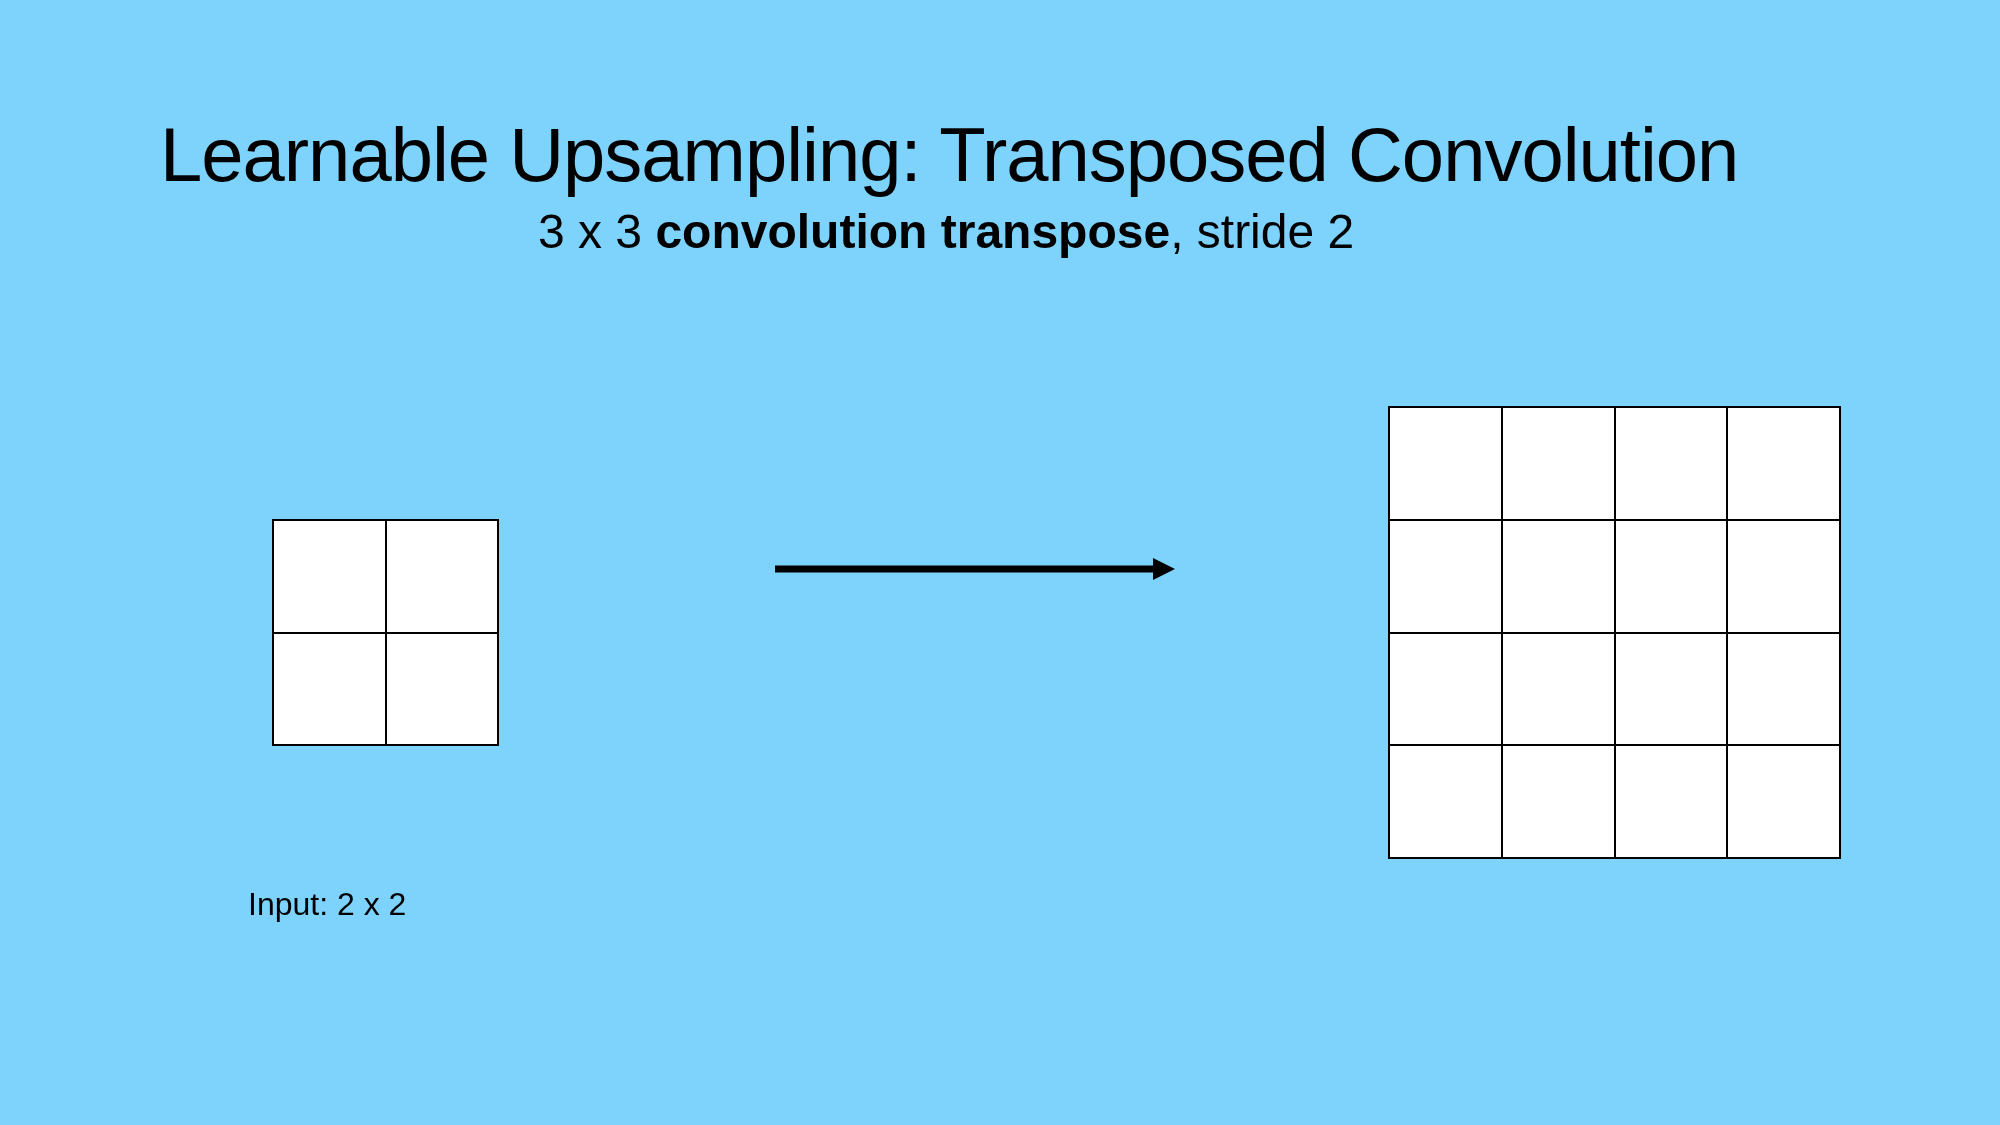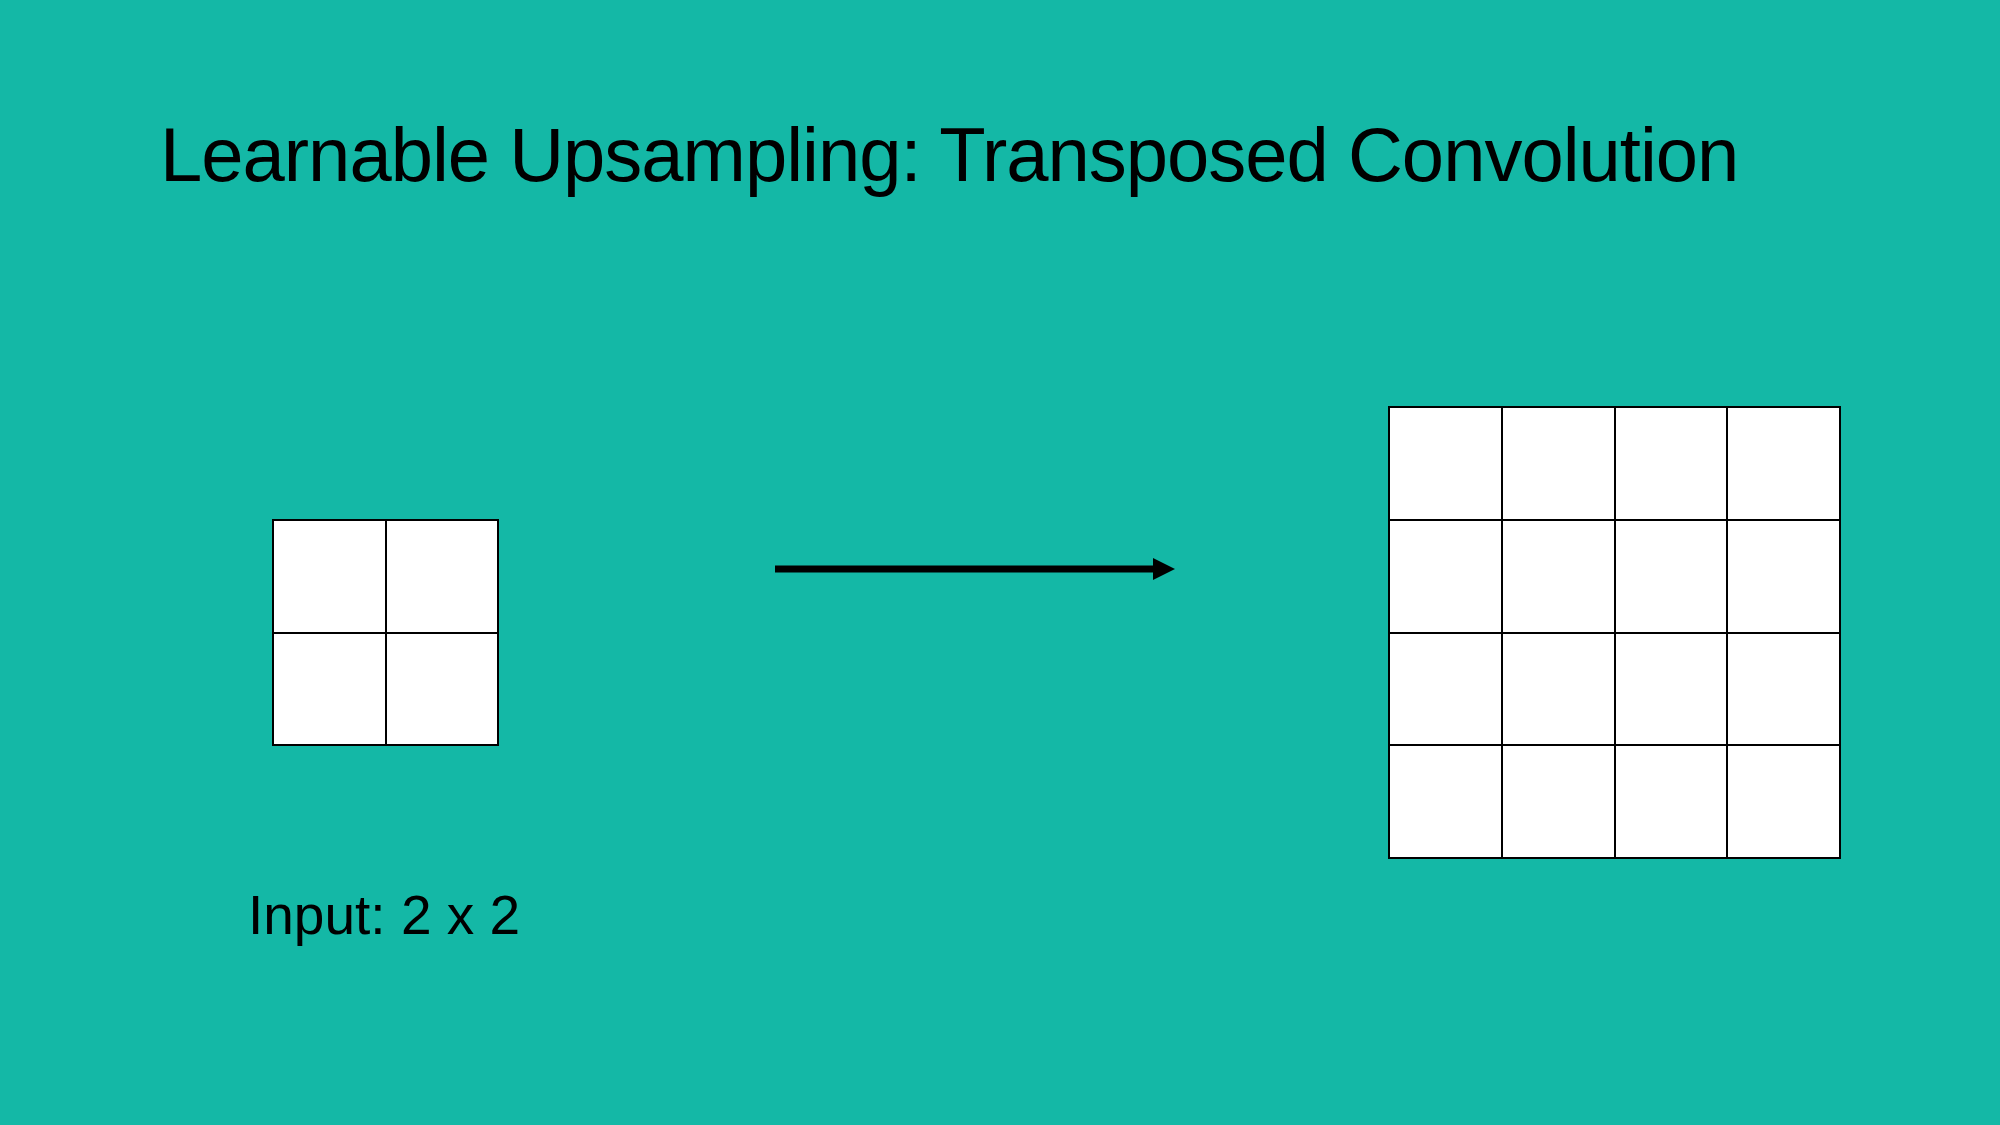--- a/index.html
+++ b/index.html
@@ -4,21 +4,21 @@
 <style>
   html, body {
     margin: 0;
     padding: 0;
     background: #ffffff;
   }
   .slide {
     position: relative;
     width: 2000px;
     height: 1125px;
-    background: #14b8a6;
+    background: #7dd3fc;
     overflow: hidden;
     font-family: "Liberation Sans", "DejaVu Sans", sans-serif;
     color: #000000;
   }
   .title {
     position: absolute;
     left: 160px;
     top: 66px;
     font-size: 76px;
     font-weight: 300;
@@ -65,35 +65,38 @@
   .arrow-svg {
     position: absolute;
     left: 775px;
     top: 554px;
     width: 400px;
     height: 30px;
   }
   .io-label {
     position: absolute;
     top: 888px;
-    font-size: 55px;
+    font-size: 32px;
     font-weight: 400;
     line-height: 1;
     white-space: nowrap;
   }
   .io-label.input-label  { left: 248px; }
   .io-label.output-label { left: 1459px; }
 </style>
 </head>
 <body>
 
 <div class="slide">
 
   <h1 class="title">Learnable Upsampling: Transposed Convolution</h1>
 
+  <div class="subtitle">
+    <span>3 x 3 </span><span class="bold">convolution transpose</span><span>, stride 2</span>
+  </div>
 
   <div class="grid input-grid" style="grid-template-columns: repeat(2, 1fr); grid-template-rows: repeat(2, 1fr);">
       <div class="cell"></div>
       <div class="cell"></div>
       <div class="cell"></div>
       <div class="cell"></div>
     </div>
 
   <svg class="arrow-svg" viewBox="0 0 400 30" xmlns="http://www.w3.org/2000/svg">
     <line x1="0" y1="15" x2="380" y2="15" stroke="#000000" stroke-width="7"></line>

